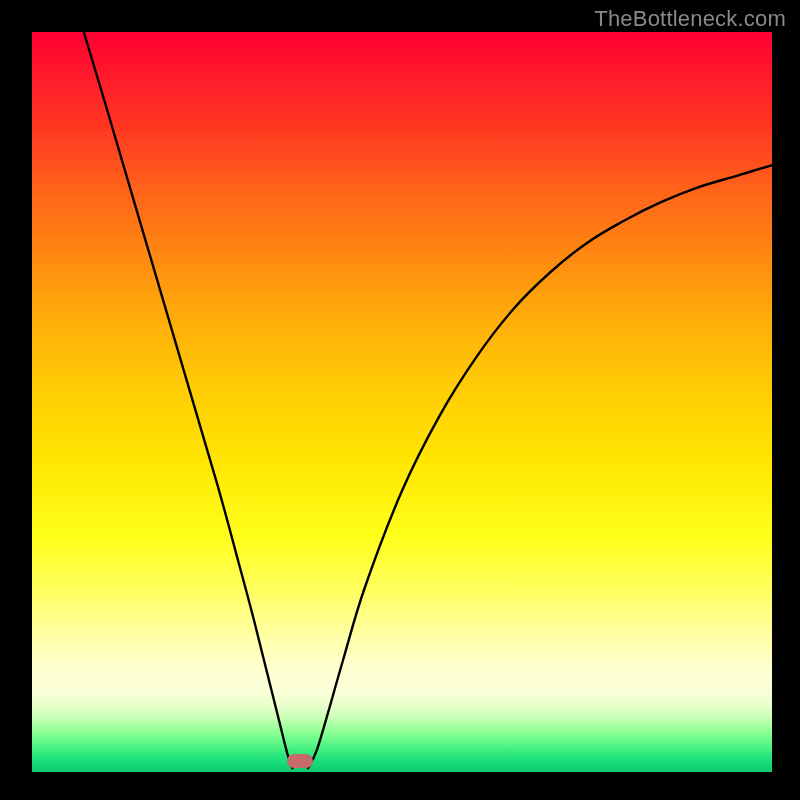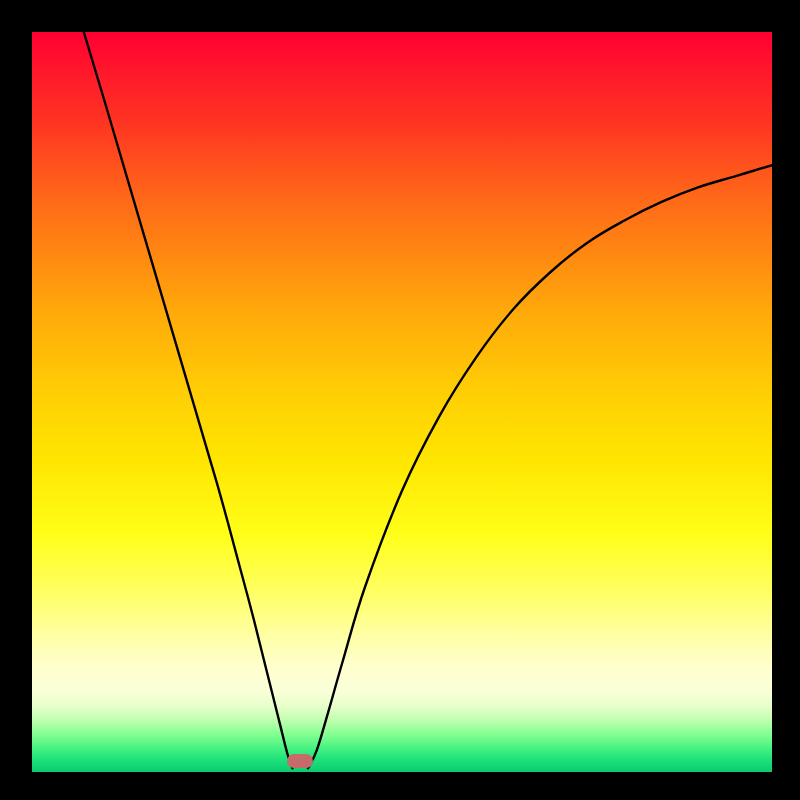--- a/index.html
+++ b/index.html
@@ -70,13 +70,14 @@
 <body>
 
 <div class="frame">
   <div class="plot">
     <svg class="curve-svg" viewBox="0 0 740 740" preserveAspectRatio="none">
       <path id="left-branch-path" fill="none" stroke="#000" stroke-width="2.4" stroke-linecap="round" stroke-linejoin="round" d="M 51.800000000000004 0 C 55.79600000000001 13.32, 63.344 38.03599999999999, 74 74 C 84.656 109.96400000000001, 97.68 154.51200000000009, 111 199.80000000000007 C 124.32 245.08800000000005, 134.68 280.312, 148 325.59999999999997 C 161.32 370.8879999999999, 174.344 414.104, 185 451.4 C 195.656 488.69599999999997, 200.54000000000002 508.15799999999996, 207.20000000000002 532.8 C 213.86 557.442, 216.672 567.654, 222 588.3 C 227.328 608.9459999999999, 232.138 628.852, 236.8 647.5 C 241.46200000000002 666.148, 244.57000000000002 678.5799999999999, 247.9 691.9 C 251.23 705.22, 253.0356 713.508, 255.29999999999998 721.5 C 257.5644 729.492, 259.5476 733.636, 260.48 736.3"></path>
       <path id="right-branch-path" fill="none" stroke="#000" stroke-width="2.4" stroke-linecap="round" stroke-linejoin="round" d="M 276.02 736.3 C 277.6184 732.9699999999999, 281.3036 727.79, 284.90000000000003 717.8 C 288.49640000000005 707.81, 291.338 696.784, 296 680.8 C 300.662 664.8159999999999, 304.14 651.644, 310.8 629 C 317.46000000000004 606.356, 322.344 585.636, 333 555 C 343.656 524.364, 356.68 489.43600000000004, 370 458.8 C 383.32 428.164, 393.68000000000006 408.776, 407.00000000000006 384.8 C 420.32000000000005 360.824, 430.68 344.914, 444 325.59999999999997 C 457.32 306.28599999999994, 467.68 292.818, 481 277.5 C 494.32 262.182, 504.68 252.48799999999994, 518 240.49999999999994 C 531.32 228.51199999999994, 541.68 220.22399999999996, 555 210.89999999999998 C 568.32 201.576, 578.68 196.02600000000007, 592 188.70000000000005 C 605.32 181.37400000000002, 615.68 176.19399999999993, 629 170.19999999999993 C 642.32 164.20599999999993, 652.68 160.06199999999998, 666 155.39999999999998 C 679.32 150.73799999999997, 689.68 148.29599999999994, 703 144.29999999999995 C 716.32 140.30399999999997, 733.34 135.19800000000004, 740 133.20000000000005"></path>
     </svg>
     <div id="marker" class="marker" style="left: 267.88px; top: 728.9px; background: rgb(199, 106, 106);"></div>
   </div>
+  <div class="watermark">TheBottleneck.com</div>
 </div>
 
 </body></html>

